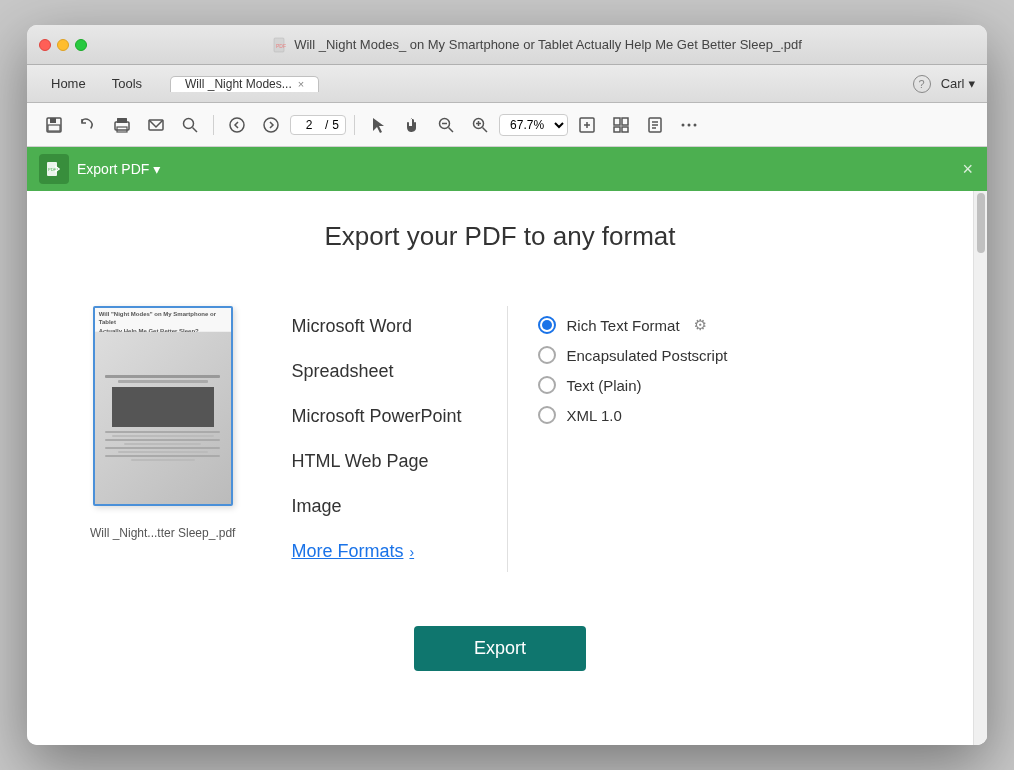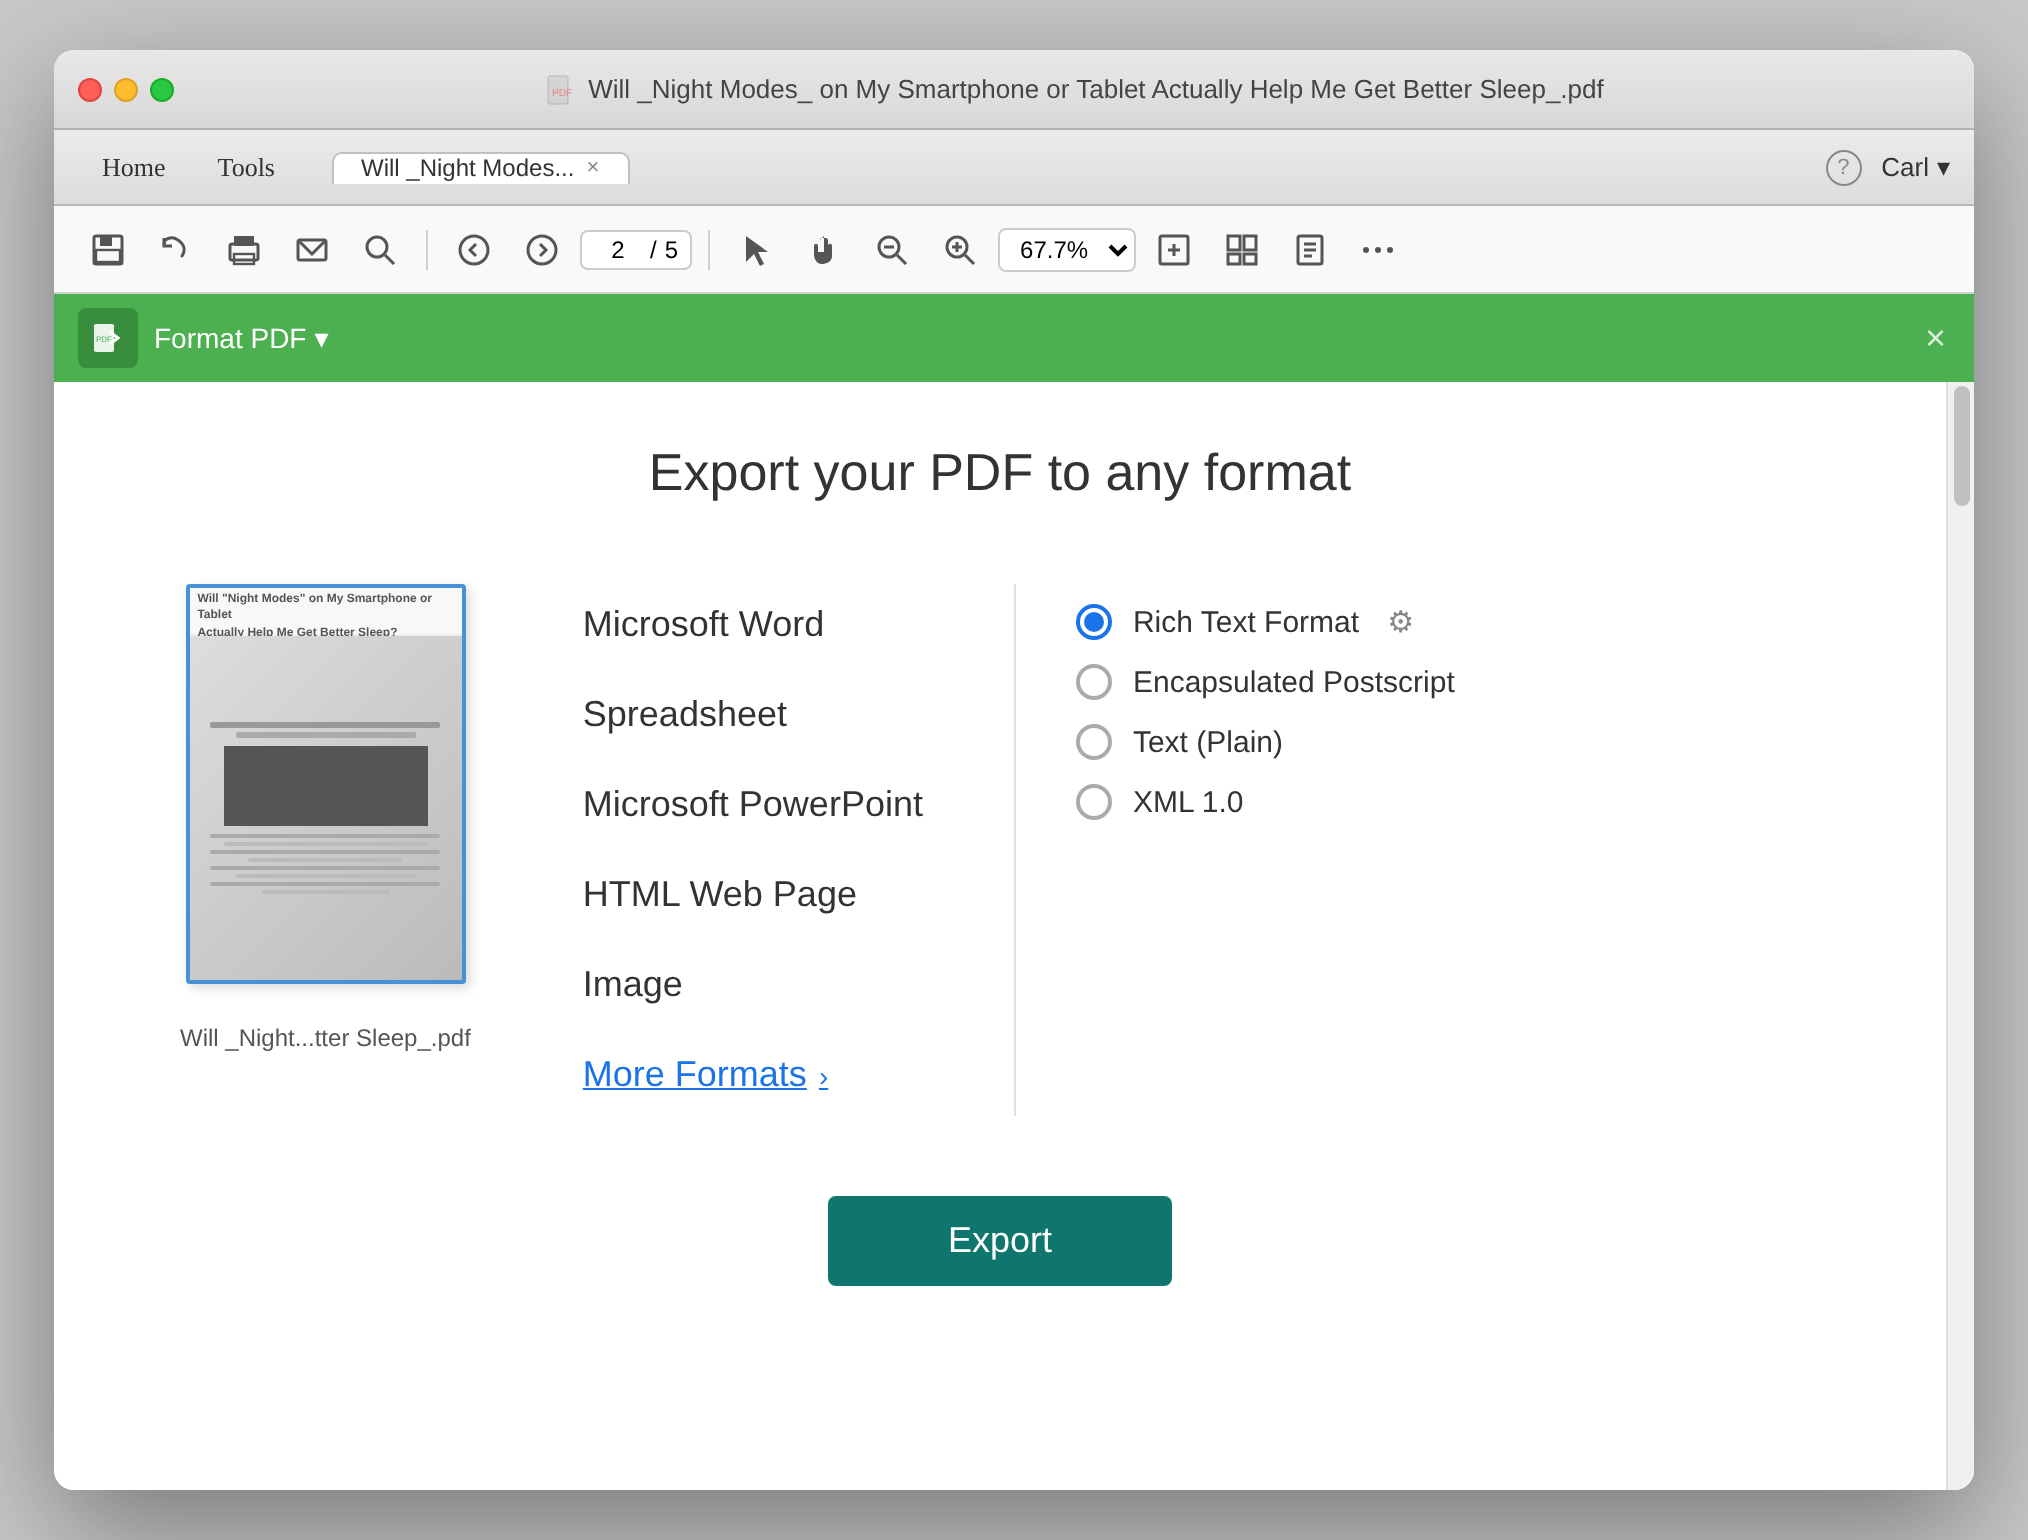--- a/index.html
+++ b/index.html
@@ -88,21 +88,20 @@
       gap: 2px;
       margin-right: 16px;
     }
 
     .menu-item {
       padding: 4px 12px;
       font-size: 13px;
       color: #333;
       border-radius: 4px;
       cursor: pointer;
-      font-family: Liberation Serif, serif;
     }
 
     
     .tabs {
       display: flex;
       align-items: flex-end;
       flex: 1;
       overflow: hidden;
     }
 
@@ -269,20 +268,21 @@
       background: #fff;
     }
 
     .export-panel {
       flex: 1;
       display: flex;
       flex-direction: column;
       align-items: center;
       padding: 30px 20px 20px;
       overflow-y: auto;
+      gap: 14px;
     }
 
     .export-title {
       font-size: 26px;
       color: #333;
       font-weight: 300;
       margin-bottom: 40px;
       text-align: center;
     }
 
@@ -620,21 +620,21 @@
 
   <div class="panel-bar">
     <div class="panel-icon">
       <svg width="18" height="18" viewBox="0 0 18 18" fill="white">
           <rect x="2" y="2" width="10" height="14" rx="1" fill="white" opacity="0.9"></rect>
           <text x="3" y="11" font-size="4" fill="#4CAF50">PDF</text>
           <polyline points="10,6 14,9 10,12" fill="none" stroke="white" stroke-width="1.5"></polyline>
         </svg>
     </div>
     <div class="panel-title">
-      <span>Format PDF</span>
+      <span>Export PDF</span>
       <span>▾</span>
     </div>
     <div class="panel-close">×</div>
   </div>
 
   <div class="main-content">
 
     <div class="export-panel">
 
       <h1 class="export-title">Export your PDF to any format</h1>

